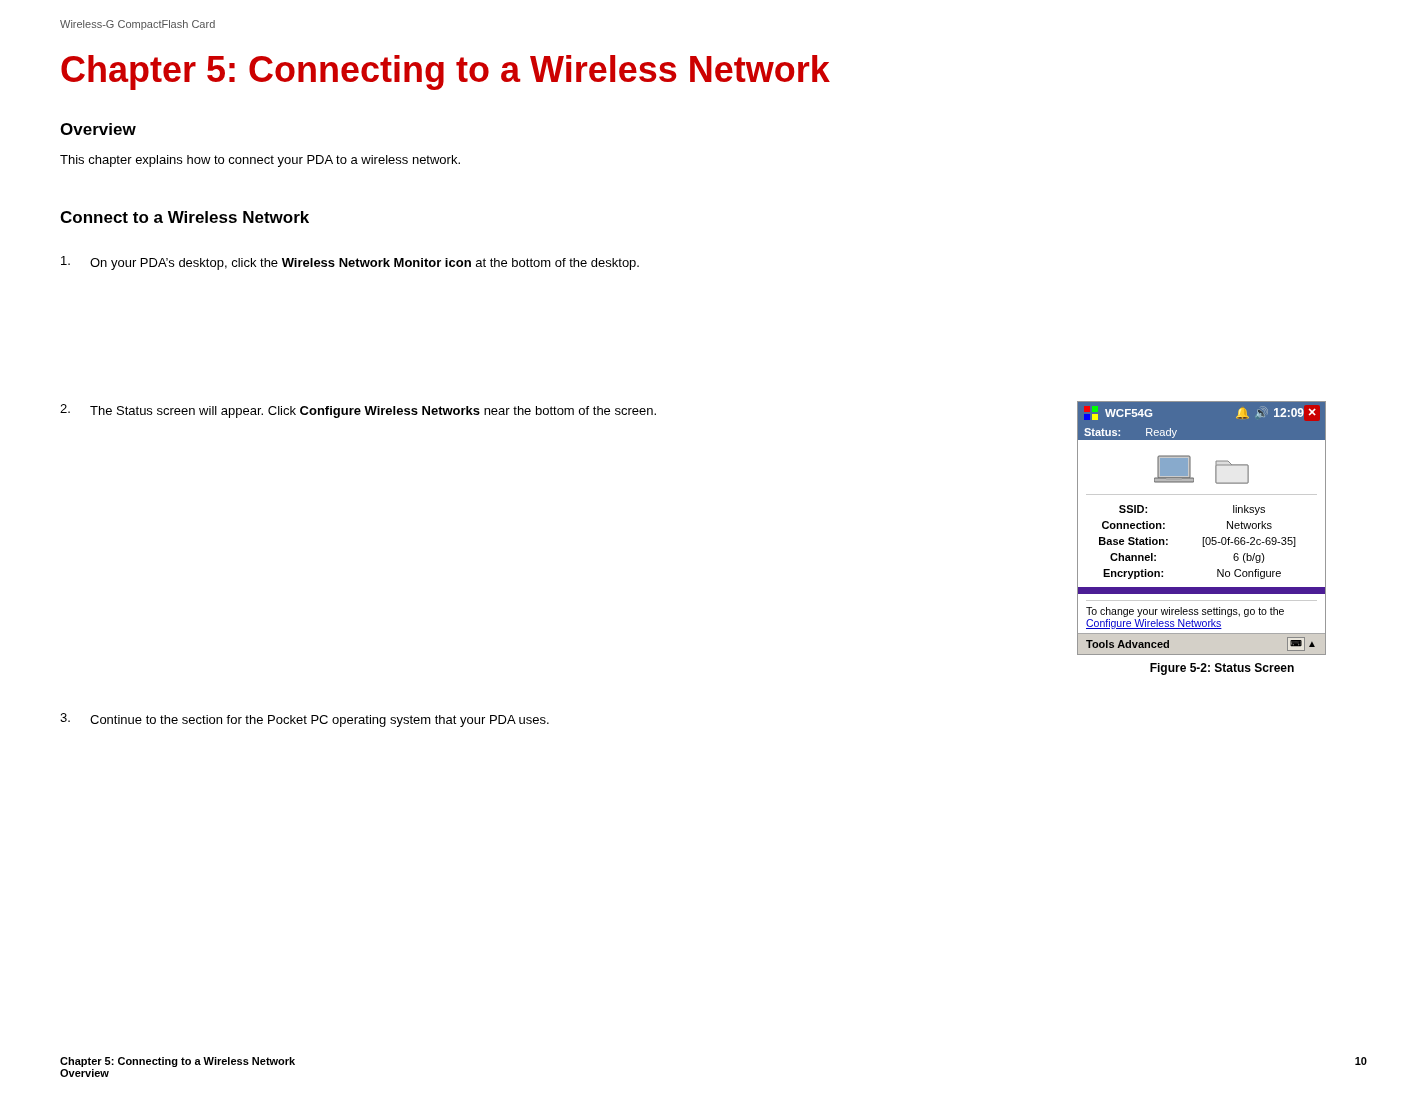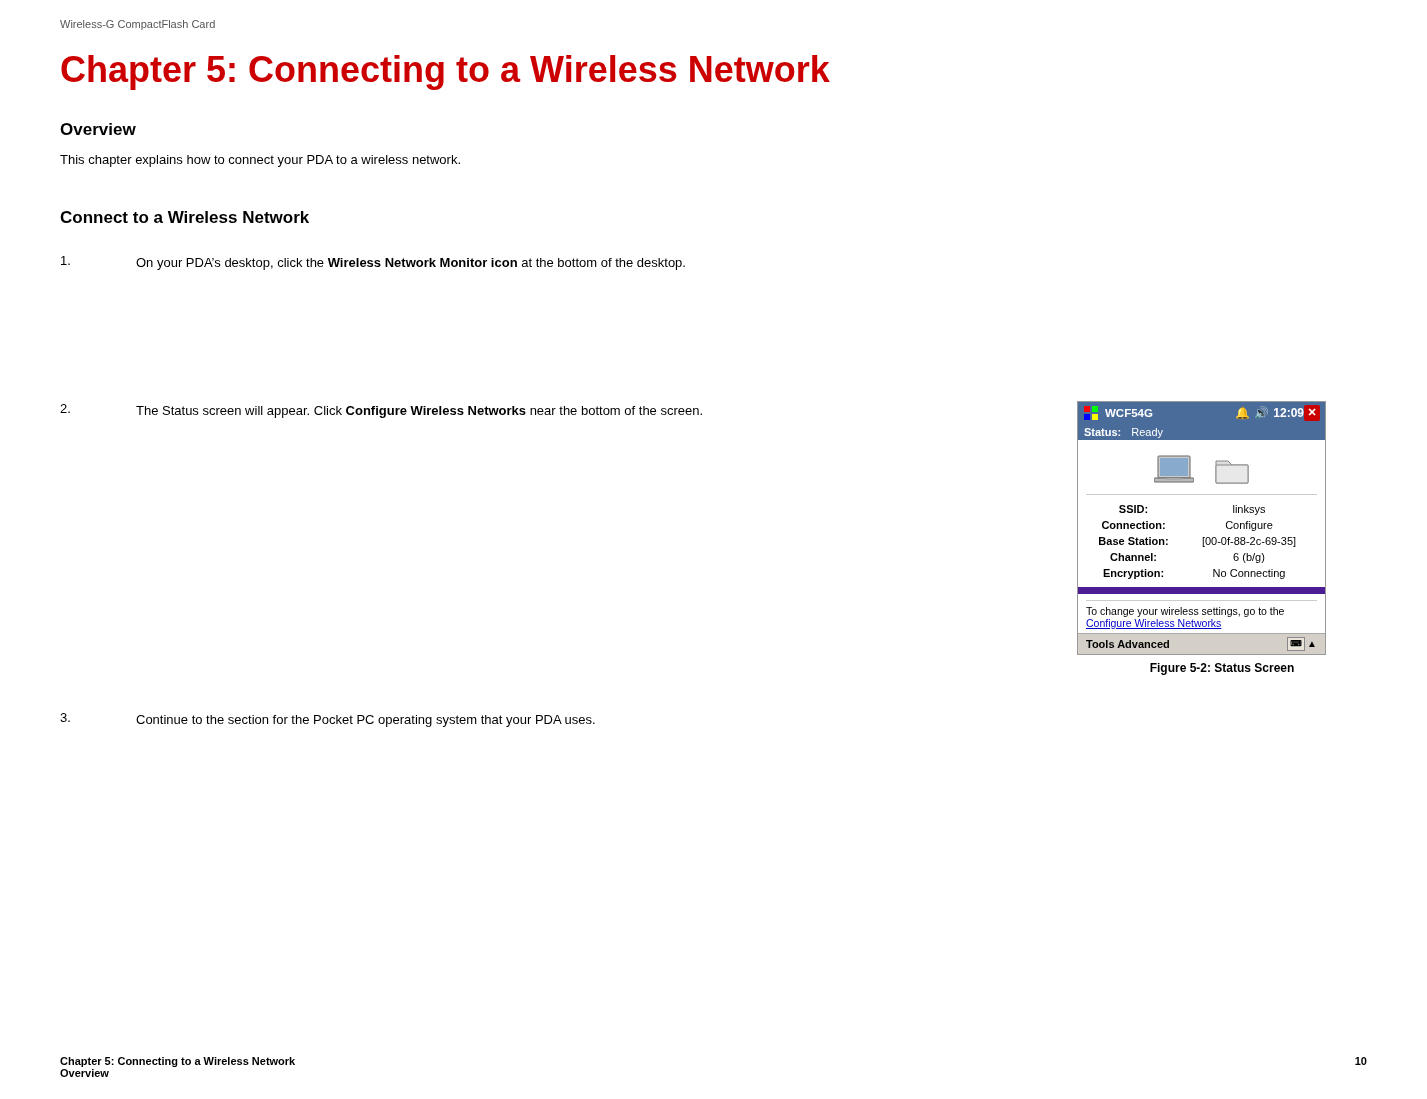--- a/index.html
+++ b/index.html
@@ -61,21 +61,20 @@
       align-items: flex-start;
       margin-bottom: 8px;
     }
     .step-num {
       min-width: 30px;
       font-size: 13px;
     }
     .step-text {
       font-size: 13px;
       line-height: 1.5;
-      margin-left: 46px;
     }
     
     .device-screen {
       border: 1px solid #999;
       background: #f0f0f0;
       width: 249px;
       font-size: 11px;
       margin-bottom: 6px;
     }
     .device-titlebar {
@@ -116,21 +115,21 @@
       font-weight: bold;
       border-radius: 2px;
     }
     .device-status-bar {
       background: #4a6c9b;
       color: #fff;
       padding: 2px 6px;
       font-size: 11px;
       display: flex;
       align-items: center;
-      gap: 10px;
+      gap: 24px;
     }
     .device-status-bar .status-label {
       font-weight: bold;
     }
     .device-body {
       background: #fff;
       padding: 6px 8px;
       text-align: center;
     }
     .device-icons-row {
@@ -309,33 +308,33 @@
           </div>
 
           <table class="device-info-table">
             <tbody>
                 <tr>
               <td>SSID:</td>
               <td>linksys</td>
             </tr>
             <tr>
               <td>Connection:</td>
-              <td>Configure</td>
+              <td>Networks</td>
             </tr>
             <tr>
               <td>Base Station:</td>
-              <td>[00-0f-88-2c-69-35]</td>
+              <td>[05-0f-66-2c-69-35]</td>
             </tr>
             <tr>
               <td>Channel:</td>
               <td>6   (b/g)</td>
             </tr>
             <tr>
               <td>Encryption:</td>
-              <td>No Connecting</td>
+              <td>No Configure</td>
             </tr>
           </tbody>
             </table>
         </div>
 
         <div class="device-bottom-section">
           <div style="border-top:1px solid #ccc; margin-bottom:4px;"></div>
           <div>To change your wireless settings, go to the</div>
           <a class="config-link" href="#">Configure Wireless Networks</a>
         </div>

